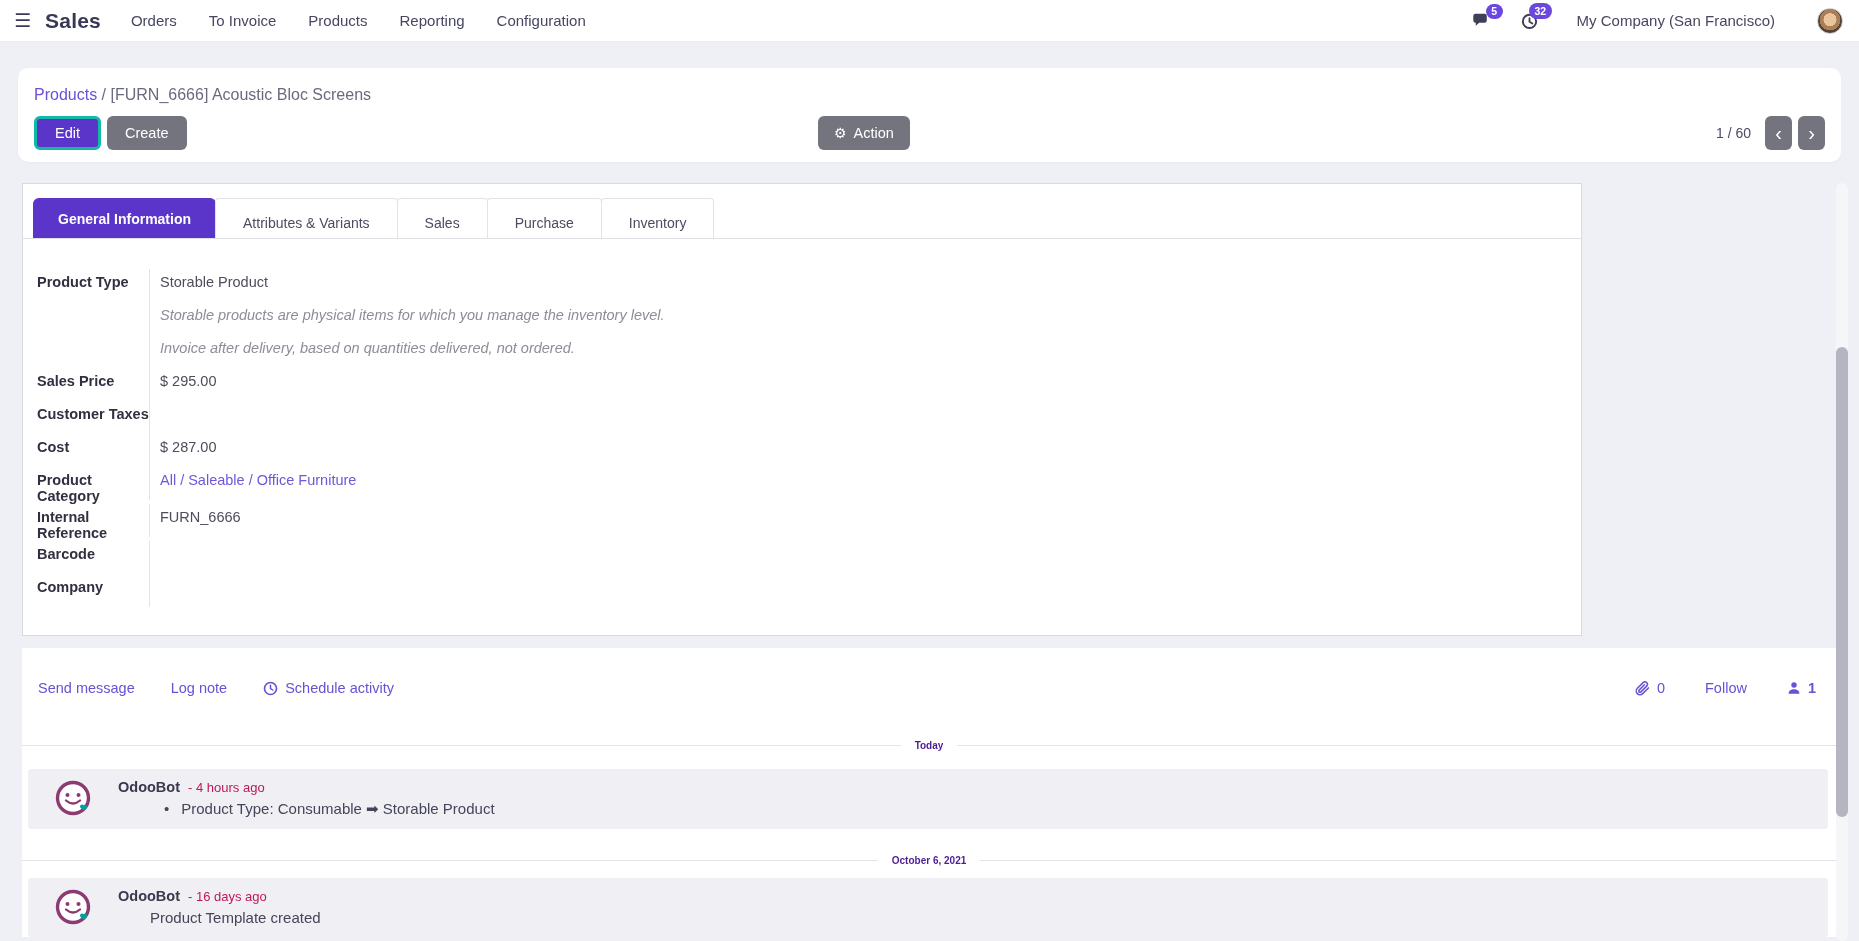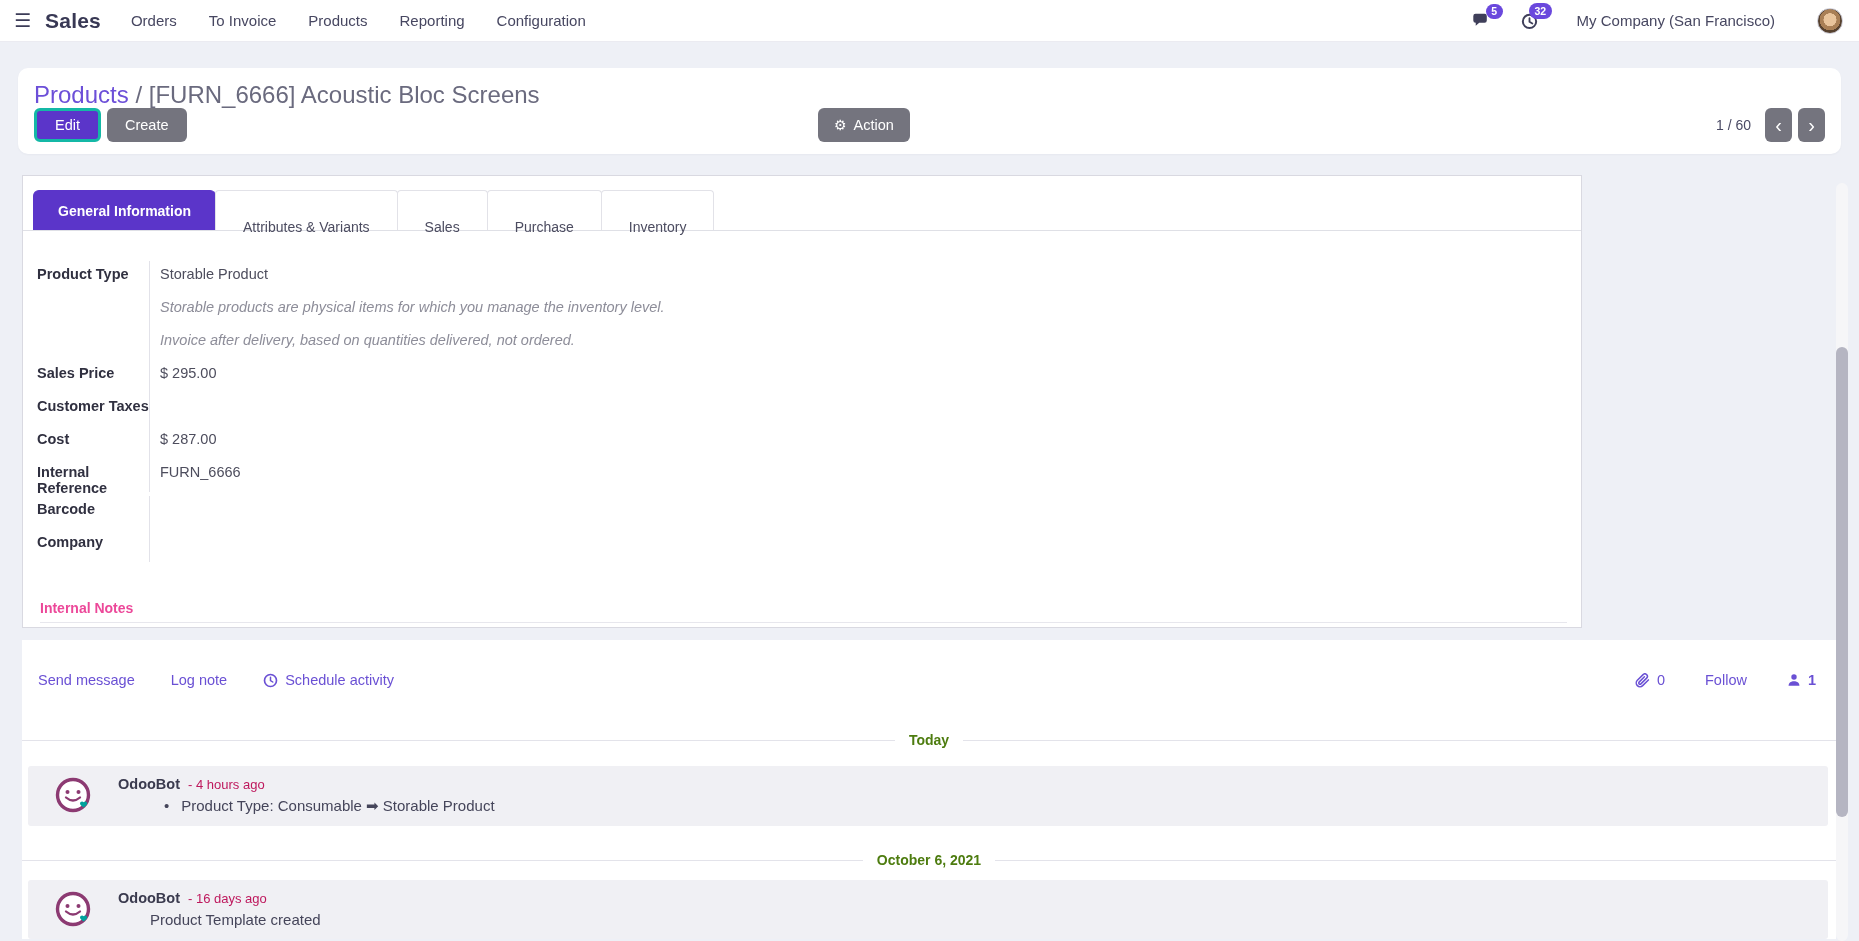--- a/index.html
+++ b/index.html
@@ -20,40 +20,40 @@
   .badge { position:absolute; top:-8px; right:-13px; background:#6a48dd; color:#fff;
     font-size:10.5px; font-weight:700; padding:1.5px 5.5px; border-radius:9px; line-height:1.2; }
   .company { font-size:15px; color:#474761; margin:0 42px 0 8px; cursor:pointer; }
   .avatar { width:26px; height:26px; border-radius:50%; cursor:pointer; margin-right:4px;
     background: radial-gradient(circle at 50% 45%, #e9c49c 0 36%, #a97f56 37% 58%, #57422f 59%);
     border:1px solid #cfcfda; }
 
   
   .cpanel { margin:26px 18px 0 18px; background:#fff; border-radius:10px;
     padding:14px 16px 12px 16px; box-shadow:0 1px 2px rgba(40,40,70,.04); }
-  .breadcrumb { font-size:24px; line-height:26px; }
+  .breadcrumb { font-size:16px; line-height:26px; margin-bottom:8px; }
   .bc-link { color:#6c4fd8; cursor:pointer; text-decoration:none; }
   .bc-sep, .bc-current { color:#6a6a7e; }
   .btn-row { display:flex; align-items:center; position:relative; height:34px; }
   .btn { height:34px; border:none; border-radius:6px; font-size:14.5px; color:#fff;
     padding:0 18px; cursor:pointer; font-family:inherit; }
   .btn-edit { background:#5b35c9; border:3px solid #14b8a6; margin-right:6px; }
   .btn-gray { background:#74747e; }
   .btn-action { position:absolute; left:784px; top:0; display:flex; align-items:center; gap:7px; padding:0 16px; }
   .gear { font-size:14px; line-height:1; }
   .pager { margin-left:auto; display:flex; align-items:center; gap:6px; }
   .pager-count { font-size:14px; color:#4a4a64; margin-right:8px; }
   .pager-btn { width:27px; height:34px; border:none; border-radius:6px; background:#74747e;
     color:#fff; font-size:20px; line-height:30px; cursor:pointer; font-family:inherit; }
 
   
   .sheet { margin:21px 0 0 22px; width:1560px; height:453px; background:#fff;
     border:1px solid #d9d9e1; overflow:hidden; }
   .tabbar { padding:14px 10px 0 10px; border-bottom:1px solid #dfe0e6; display:flex; }
-  .tab { height:40px; line-height:40px; padding:16px 27px; font-size:14px; color:#4c4c60;
+  .tab { height:40px; line-height:40px; padding:4px 27px; font-size:14px; color:#4c4c60;
     background:#fff; border:1px solid #e2e2e8; border-bottom:none; cursor:pointer;
     border-radius:4px 4px 0 0; white-space:nowrap; }
   .tab + .tab { margin-left:-1px; }
   .tab.active { background:#5b35c9; color:#fff; font-weight:600; border-color:#5b35c9;
     border-radius:6px 6px 0 0; padding:0 24px; }
   .form-cols { display:flex; padding:30px 14px 0 14px;flex-direction:column; }
   .fcol { width:50%; }
   .frow { display:flex; min-height:33px; align-items:flex-start; }
   .flabel { width:112px; flex:0 0 112px; font-size:14.5px; font-weight:700; color:#303040; padding-top:5px; }
   .fval { flex:1; border-left:1px solid #e2e2e9; padding:5px 0 0 10px; font-size:14.5px;
@@ -69,21 +69,21 @@
   .chatter-top { display:flex; align-items:center; padding:0 10px 0 16px; }
   .chat-btn { font-size:14.5px; color:#6a50d4; cursor:pointer; display:flex; align-items:center; gap:7px; }
   .chat-btn + .chat-btn { margin-left:36px; }
   .chatter-right { margin-left:auto; display:flex; align-items:center; gap:40px; padding-right:10px; }
   .chatter-right .chat-btn + .chat-btn { margin-left:0; }
   .cnt { font-weight:400; }
   .followers { font-weight:700; }
   .divider { display:flex; align-items:center; margin-top:44px; }
   .divider.second { margin-top:26px; }
   .divider .line { flex:1; border-top:1px solid #e3e3ea; }
-  .divider .dtext { margin:0 14px; font-size:14px; font-weight:700; color:#4d7c0f; }
+  .divider .dtext { margin:0 14px; font-size:10px; font-weight:700; color:#4c1d95; }
   .msg { margin:18px 8px 0 6px; background:#f0f0f4; border-radius:3px; padding:10px 14px 11px 26px;
     display:flex; align-items:flex-start; }
   .msg.second { margin-top:12px; }
   .msg-avatar { flex:0 0 38px; margin-right:26px; }
   .msg-content { flex:1; }
   .msg-head { display:flex; align-items:baseline; gap:8px; }
   .msg-author { font-size:14.5px; font-weight:700; color:#3a3a4e; cursor:pointer; }
   .msg-time { font-size:13px; color:#be185d; }
   .msg-body { margin:5px 0 0 46px; font-size:15px; color:#45455a; display:flex; gap:12px; }
   .msg.second .msg-body { margin-left:32px; }
@@ -180,20 +180,24 @@
         <span class="flabel">Sales Price</span>
         <div class="fval">$ 295.00</div>
       </div>
       <div class="frow">
         <span class="flabel">Customer Taxes</span>
         <div class="fval"></div>
       </div>
       <div class="frow">
         <span class="flabel">Cost</span>
         <div class="fval">$ 287.00</div>
+      </div>
+      <div class="frow">
+        <span class="flabel">Product Category</span>
+        <div class="fval link">All / Saleable / Office Furniture</div>
       </div>
       <div class="frow">
         <span class="flabel">Internal Reference</span>
         <div class="fval">FURN_6666</div>
       </div>
       <div class="frow">
         <span class="flabel">Barcode</span>
         <div class="fval"></div>
       </div>
       <div class="frow">

